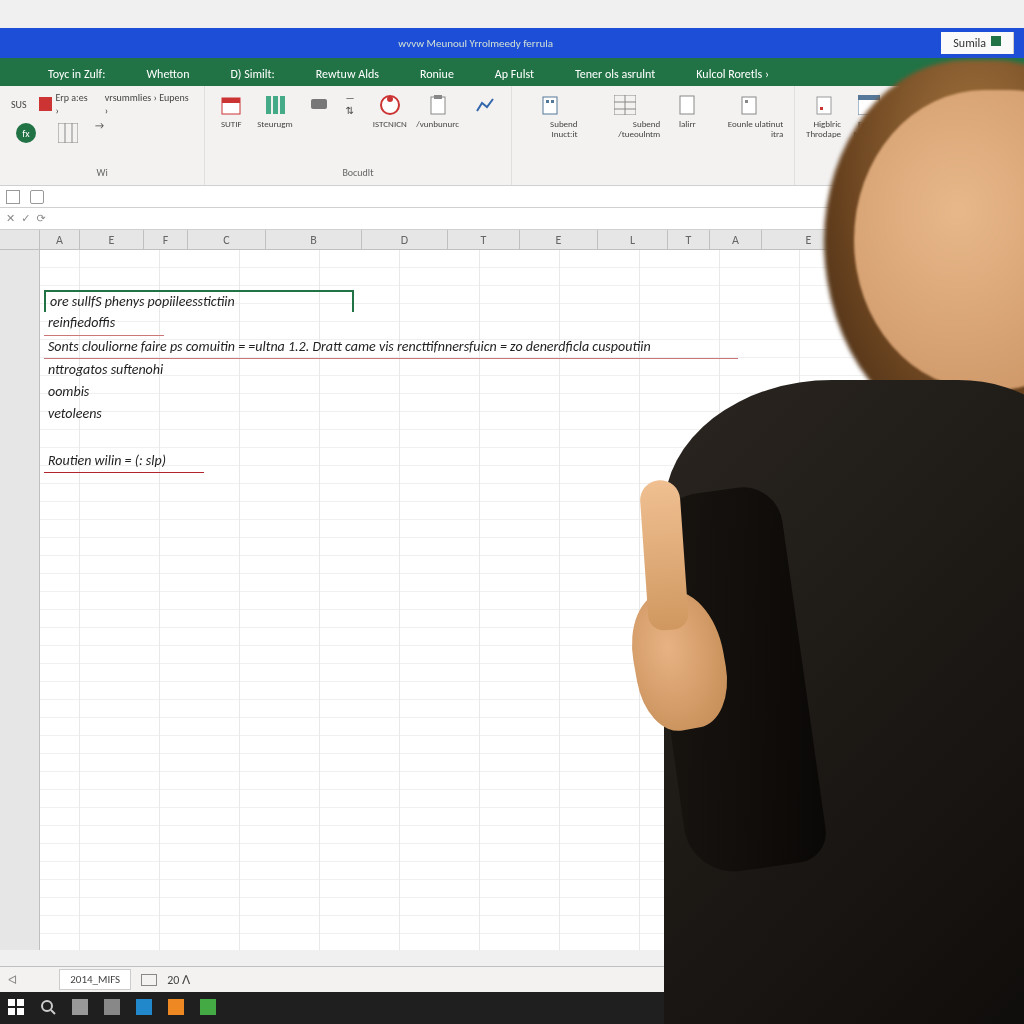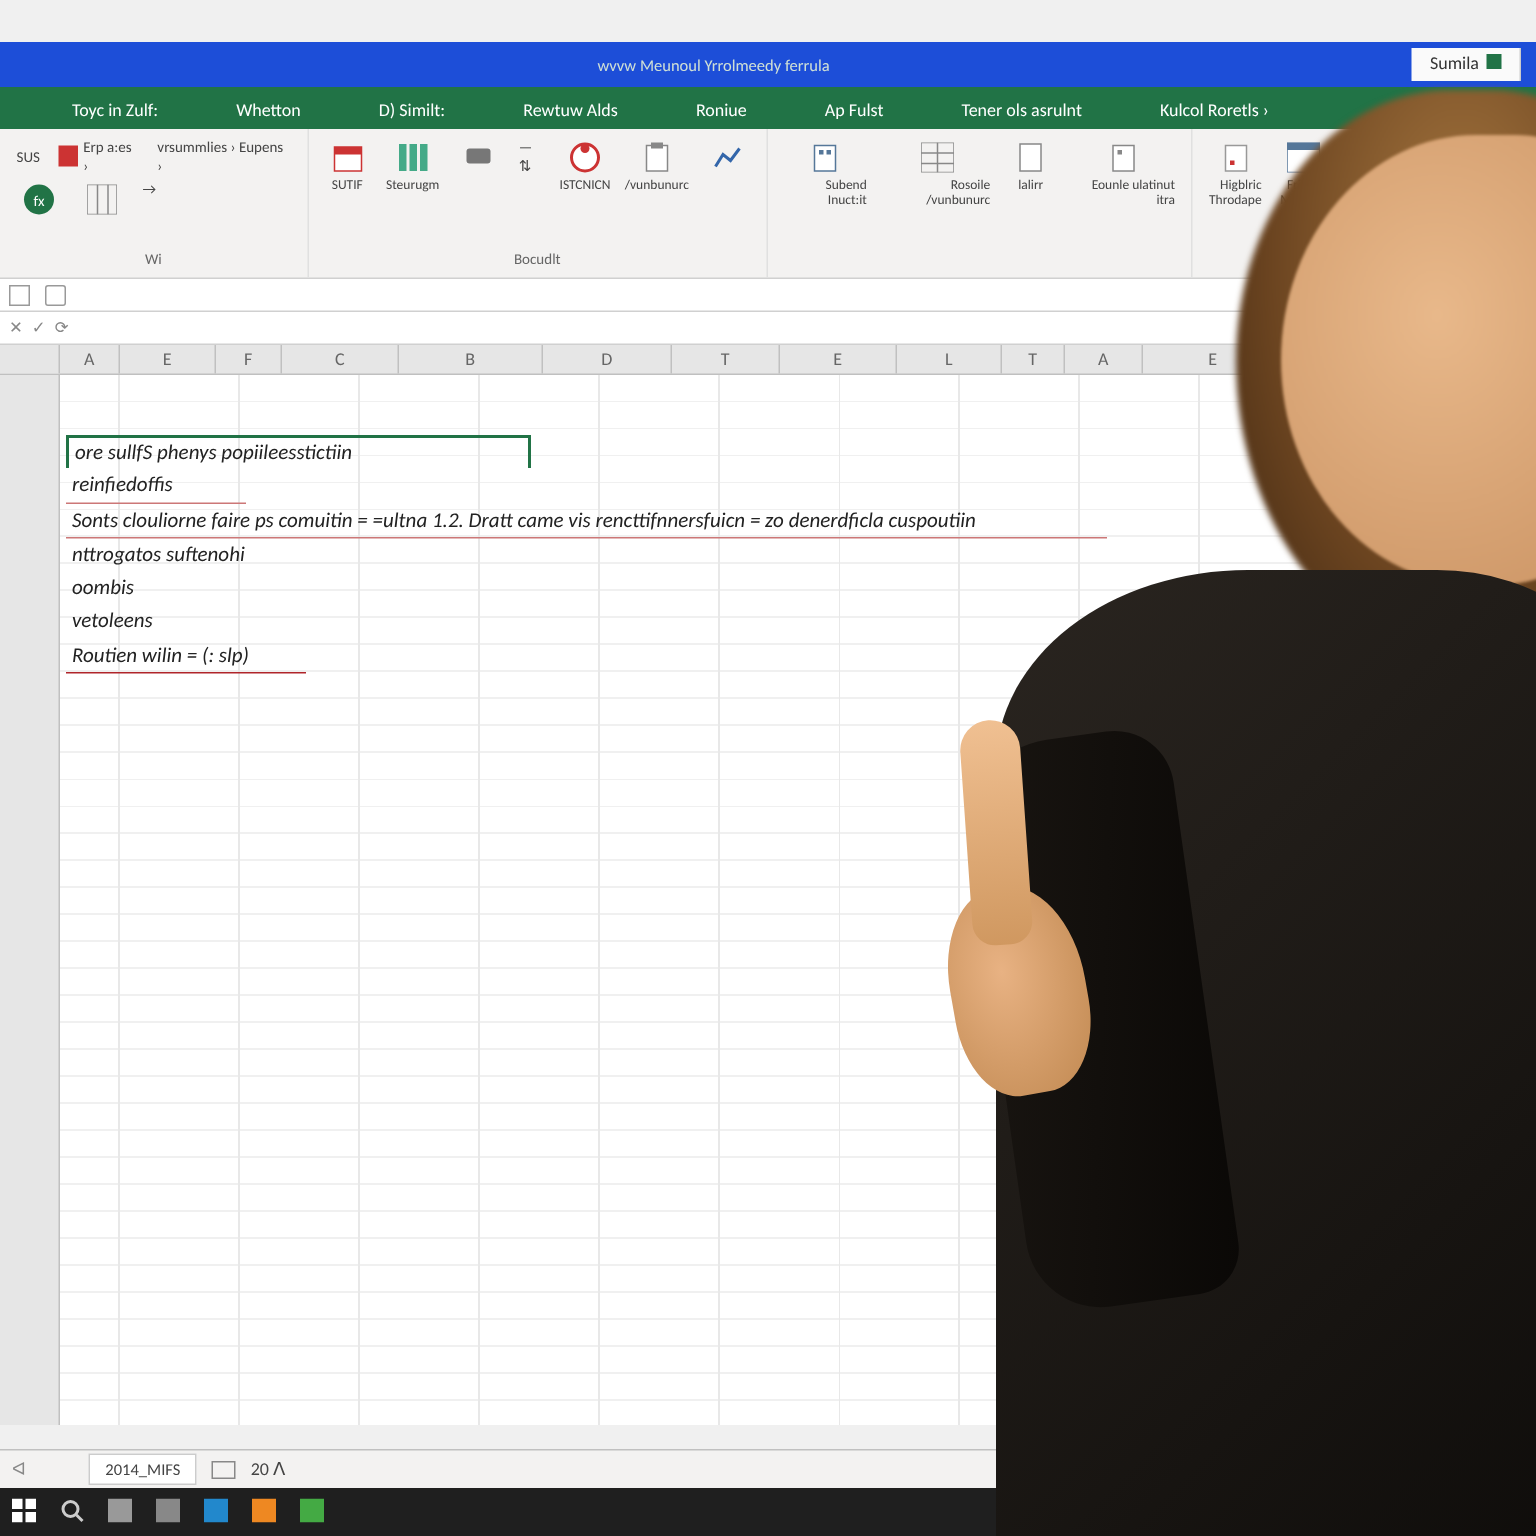--- a/index.html
+++ b/index.html
@@ -4,21 +4,21 @@
 <style>
 * { margin: 0; padding: 0; box-sizing: border-box; font-family: 'Segoe UI', Calibri, sans-serif; }
 body { width: 1024px; height: 1024px; overflow: hidden; background: #f0f0f0; position: relative; }
 
 .title-bar { background: #1d4ed8; height: 30px; display: flex; align-items: center; padding: 0 10px; color: #fff; font-size: 11px; margin-top: 28px; }
 .title-bar .title-text { flex: 1; text-align: center; color: #d0e0d5; }
 .title-tabs { display: flex; margin-left: auto; }
 .title-tab { background: #fafafa; color: #333; padding: 4px 12px; font-size: 12px; border-right: 1px solid #ccc; display: flex; gap: 5px; }
 .title-tab .tab-icon { width: 10px; height: 10px; background: #217346; }
 
-.ribbon-tabs { background: #217346; height: 28px; display: flex; align-items: flex-end; padding: 0 40px; gap: 36px; }
+.ribbon-tabs { background: #217346; height: 28px; display: flex; align-items: flex-end; padding: 0 40px; gap: 25px; }
 .ribbon-tab { color: #fff; font-size: 12px; padding: 5px 8px; cursor: pointer; }
 
 .ribbon { background: #f3f2f1; border-bottom: 1px solid #d0d0d0; height: 100px; display: flex; }
 .ribbon-group { border-right: 1px solid #e0e0e0; padding: 4px 8px; display: flex; flex-direction: column; height: 100%; position: relative; }
 .group-content { display: flex; gap: 6px; flex: 1; align-items: flex-start; }
 .group-label { font-size: 10px; color: #666; text-align: center; padding: 2px 0; }
 .ribbon-btn { display: flex; flex-direction: column; align-items: center; gap: 2px; padding: 3px; cursor: pointer; min-width: 36px; }
 .ribbon-btn .icon { width: 24px; height: 24px; display: flex; align-items: center; justify-content: center; }
 .ribbon-btn .label { font-size: 9px; color: #444; text-align: right; line-height: 1.1; }
 .ribbon-col { display: flex; flex-direction: row; gap: 6px; }
@@ -39,21 +39,21 @@
 .grid-lines { position: absolute; inset: 0; 
   background-image: repeating-linear-gradient(to right, transparent 0, transparent 79px, #e8e8e8 79px, #e8e8e8 80px),
                     repeating-linear-gradient(to bottom, transparent 0, transparent 17px, #f0f0f0 17px, #f0f0f0 18px);
 }
 .row-headers { position: absolute; left: 0; top: 0; width: 40px; height: 100%; background: #e6e6e6; border-right: 1px solid #c0c0c0; z-index: 2; }
 
 .content { position: absolute; left: 44px; top: 40px; z-index: 3; font-family: Calibri, sans-serif; font-size: 14px; color: #222; font-style: italic; }
 .content-box1 { border: 2px solid #217346; border-bottom: none; padding-left: 4px; width: 310px; }
 .content-box2 { border: 1px solid #b0252a; border-top-color: #217346; padding-left: 4px; width: 170px; margin-top: 4px; }
 .content-line { border-bottom: 1px solid #c77; padding: 1px 4px; width: 694px; }
-.content-last { border-bottom: 1px solid #b0252a; padding: 1px 4px; width: 160px; }
+.content-last { border-bottom: 1px solid #b0252a; padding: 1px 4px; width: 160px; margin-top: 24px; }
 .content div { line-height: 1.45; }
 
 .sheet-bar { position: absolute; bottom: 32px; left: 0; right: 0; height: 26px; background: #f3f2f1; border-top: 1px solid #c0c0c0; display: flex; align-items: center; padding: 0 8px; gap: 10px; font-size: 12px; color: #444; }
 .sheet-tab { padding: 3px 10px; background: #fff; border: 1px solid #ccc; font-size: 11px; margin-left: 32px; }
 .sheet-nav { color: #888; cursor: pointer; }
 .sheet-spacer { flex: 1; }
 .view-icon { width: 16px; height: 12px; border: 1px solid #888; cursor: pointer; }
 
 .taskbar { position: absolute; bottom: 0; left: 0; right: 0; height: 32px; background: #1f1f1f; display: flex; align-items: center; padding: 0 8px; gap: 14px; }
 .tb-icon { width: 18px; height: 18px; cursor: pointer; }
@@ -203,21 +203,21 @@
         </div>
       <div class="ribbon-btn">
           <span class="icon">
             <svg width="22" height="20">
               <rect width="22" height="20" fill="none" stroke="#888"></rect>
               <line x1="0" y1="7" x2="22" y2="7" stroke="#888"></line>
               <line x1="0" y1="14" x2="22" y2="14" stroke="#888"></line>
               <line x1="11" y1="0" x2="11" y2="20" stroke="#888"></line>
             </svg>
           </span>
-          <span class="label">Rosoile /vunbunurc</span>
+          <span class="label">Subend /tueoulntm</span>
         </div>
       <div class="ribbon-btn">
           <span class="icon">
             <svg width="18" height="22">
               <rect x="2" y="2" width="14" height="18" fill="#fff" stroke="#888"></rect>
             </svg>
           </span>
           <span class="label">lalirr</span>
         </div>
       <div class="ribbon-btn">

